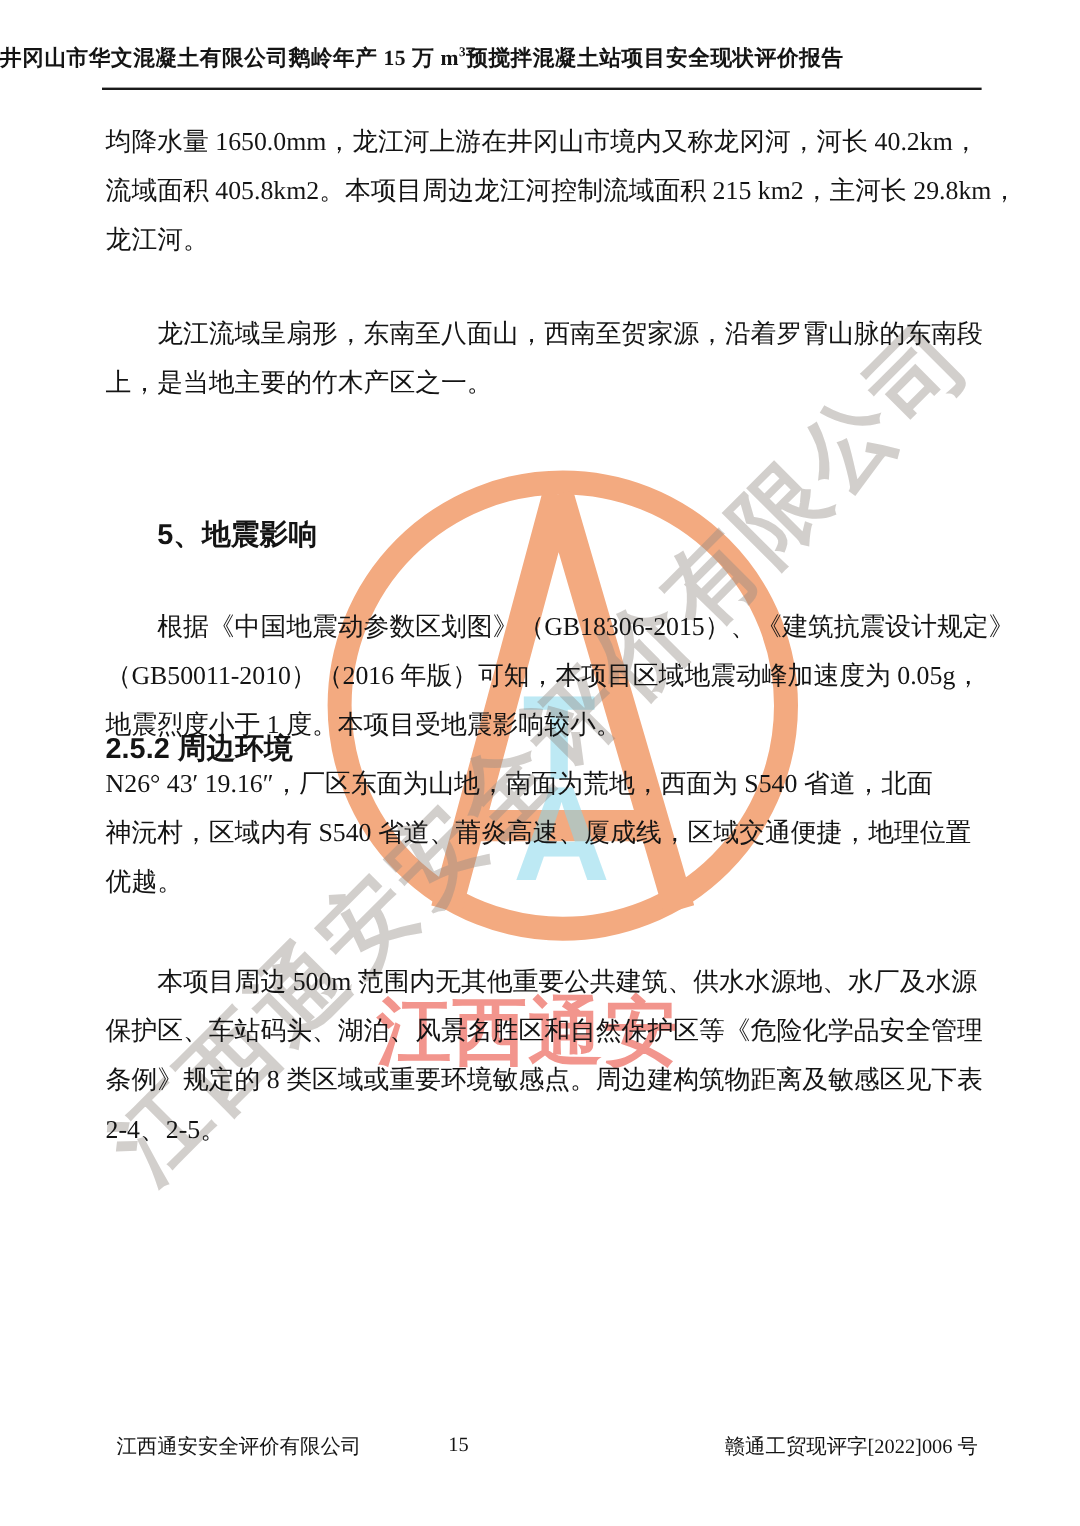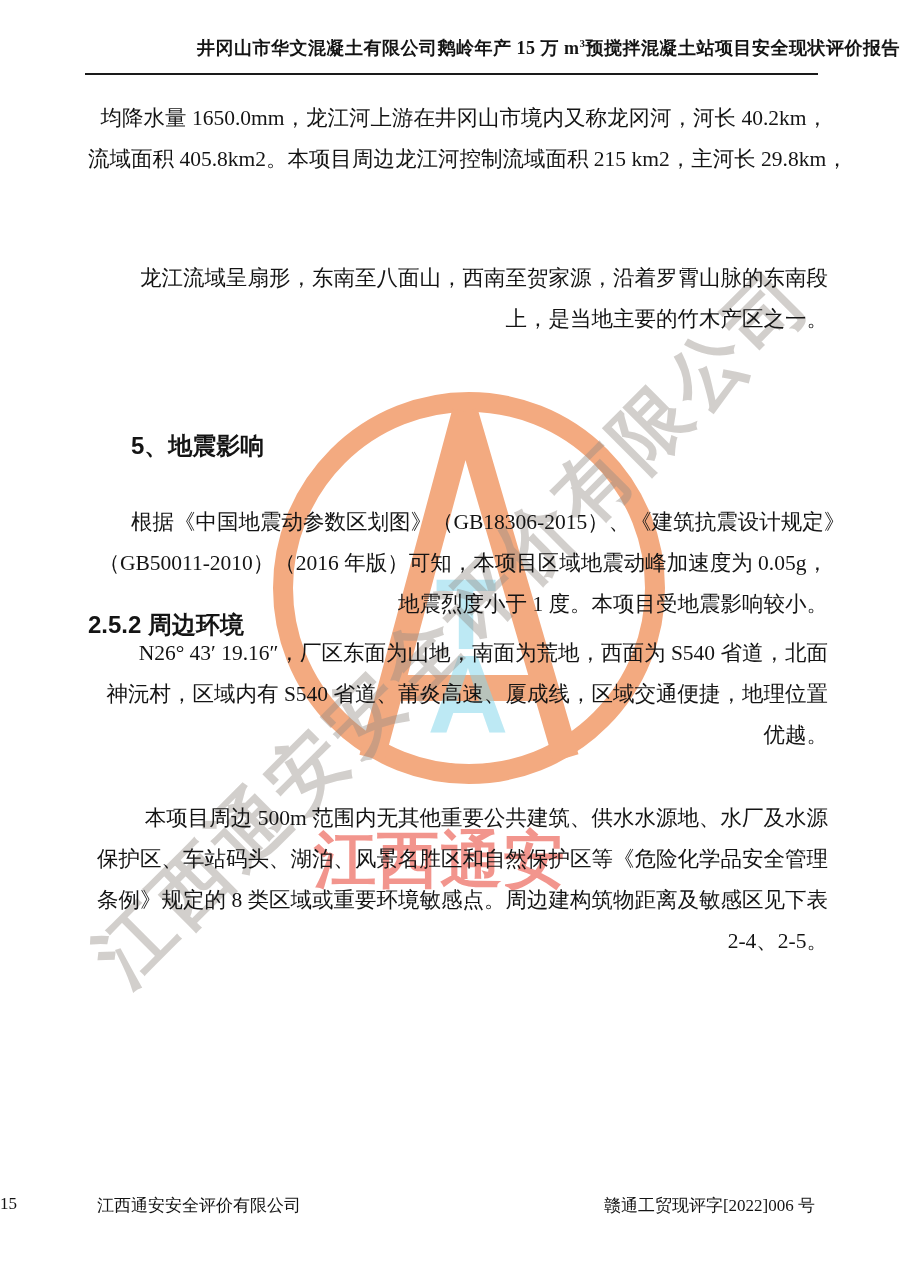--- a/index.html
+++ b/index.html
@@ -1,39 +1,39 @@
 <!DOCTYPE html>
 <html><head>
 <meta charset="utf-8">
 <style>
   html,body{margin:0;padding:0;background:#e8e8e8;}
   #page{position:relative;width:900px;height:1272px;background:#ffffff;overflow:hidden;
         font-family:"Liberation Serif","DejaVu Serif",serif;color:#141414;}
   
-  #doc-header{position:absolute;top:36px;left:0;width:900px;text-align:right;
+  #doc-header{position:absolute;top:36px;left:0;width:900px;text-align:left;
         font-size:18px;font-weight:bold;letter-spacing:0.5px;white-space:nowrap;}
   #doc-header sup{font-size:11px;}
   #header-rule{position:absolute;top:73px;left:85px;width:733px;height:2px;background:#1a1a1a;}
   
   .wm{position:absolute;pointer-events:none;user-select:none;}
   #wm-logo{left:252px;top:371px;width:434px;height:434px;}
   #wm-diagonal{left:108px;top:928px;height:84px;line-height:84px;
         font-size:76px;letter-spacing:5px;font-weight:bold;white-space:nowrap;
         color:rgba(148,140,134,0.42);transform:rotate(-45deg);transform-origin:0 50%;}
   #wm-red{left:314px;top:818px;font-size:62px;font-weight:bold;letter-spacing:1px;
         white-space:nowrap;color:rgba(233,72,58,0.58);}
   
-  .para{position:absolute;left:88px;width:740px;text-align:right;}
+  .para{position:absolute;left:88px;width:740px;}
   .line{height:41px;line-height:41px;font-size:21.5px;white-space:pre;}
   .heading{position:absolute;left:88px;height:41px;line-height:41px;font-size:24px;font-weight:bold;
         font-family:"Liberation Sans","DejaVu Sans",sans-serif;white-space:pre;}
   
   #doc-footer{position:absolute;top:1194px;left:0;width:900px;font-size:17px;}
   #footer-left{position:absolute;left:97px;}
-  #footer-page{position:absolute;left:0;width:764px;text-align:left;}
+  #footer-page{position:absolute;left:0;width:764px;text-align:center;}
   #footer-right{position:absolute;right:85px;}
   #content, .para, .heading, #doc-footer{z-index:10;}
 </style>
 </head>
 <body>
 
 <div id="page">
 
   <svg id="wm-logo" class="wm" viewBox="0 0 434 434" xmlns="http://www.w3.org/2000/svg">
     <circle cx="217" cy="217" r="186" fill="none" stroke="#f3aa80" stroke-width="20"></circle>
@@ -46,20 +46,21 @@
 
   <div id="wm-red" class="wm">江西通安</div>
 
   <div id="doc-header"><span>井冈山市华文混凝土有限公司鹅岭年产 15 万 m</span><sup>3</sup><span>预搅拌混凝土站项目安全现状评价报告</span></div>
   <div id="header-rule"></div>
 
   <div id="content">
       <div class="para" style="top: 98px;">
         <div class="line">均降水量 1650.0mm，龙江河上游在井冈山市境内又称龙冈河，河长 40.2km，</div>
         <div class="line">流域面积 405.8km2。本项目周边龙江河控制流域面积 215 km2，主河长 29.8km，</div>
+        <div class="line">龙江河。</div>
       </div>
       <div class="para" style="top: 258px;">
         <div class="line">　　龙江流域呈扇形，东南至八面山，西南至贺家源，沿着罗霄山脉的东南段</div>
         <div class="line">上，是当地主要的竹木产区之一。</div>
       </div>
       <div class="heading" style="top: 425px; padding-left: 43px;">5、地震影响</div>
       <div class="para" style="top: 465px; margin-top: 37px;">
         <div class="line">　　根据《中国地震动参数区划图》（GB18306-2015）、《建筑抗震设计规定》</div>
         <div class="line">（GB50011-2010）（2016 年版）可知，本项目区域地震动峰加速度为 0.05g，</div>
         <div class="line">地震烈度小于 1 度。本项目受地震影响较小。</div>

